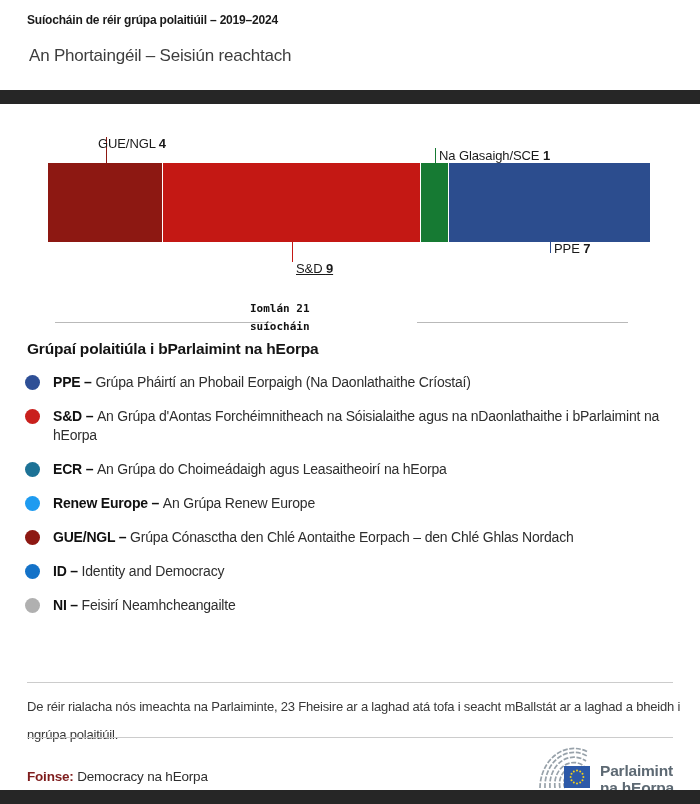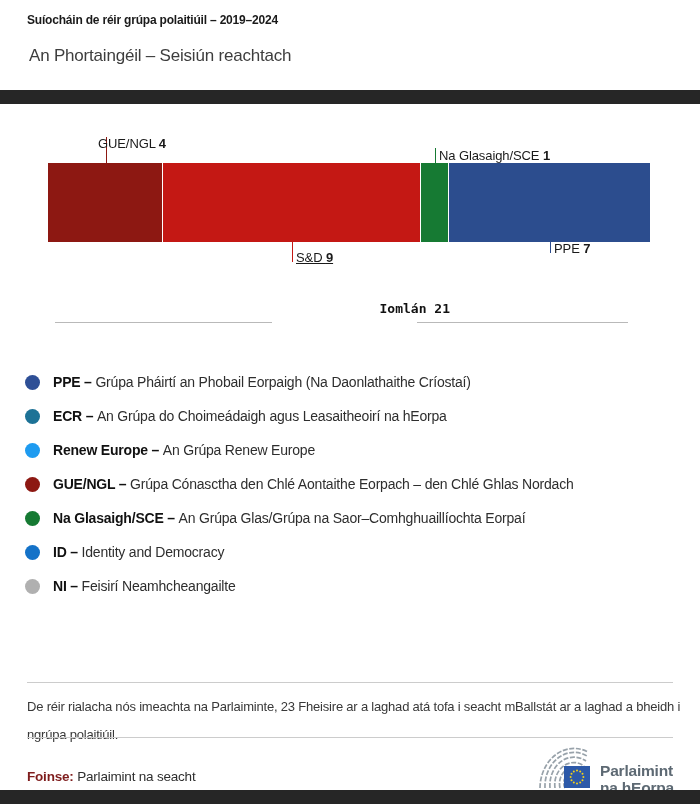--- a/index.html
+++ b/index.html
@@ -19,30 +19,30 @@
   .seg.last{border-right:none;}
   .tick{position:absolute;width:1px;}
   .tick.top-far{top:137px;height:26px;}
   .tick.top-near{top:148px;height:15px;}
   .tick.bottom-near{top:242px;height:11px;}
   .tick.bottom-far{top:242px;height:20px;}
   .bar-label{position:absolute;font-size:13px;white-space:nowrap;color:#1a1a1a;letter-spacing:-0.1px;}
   .bar-label.top-far{top:136px;}
   .bar-label.top-near{top:148px;}
   .bar-label.bottom-near{top:241px;}
-  .bar-label.bottom-far{top:250px;text-decoration:underline;}
+  .bar-label.bottom-far{top:261px;text-decoration:underline;}
   .bar-label b{font-weight:bold;}
 
   
   .total-wrap{position:absolute;left:0;top:300px;width:700px;height:40px;}
   .tline{position:absolute;height:1px;background:#b9b9b9;top:22px;}
   .tline.left{left:55px;width:217px;}
   .tline.right{left:417px;width:211px;}
-  .ttext{position:absolute;left:250px;top:0;width:200px;text-align:right;
-         font-family:"DejaVu Sans Mono",monospace;font-weight:bold;font-size:13px;
+  .ttext{position:absolute;left:250px;top:0;width:200px;text-align:left;
+         font-family:"DejaVu Sans Mono",monospace;font-weight:bold;font-size:11px;
          line-height:17.5px;color:#111;}
 
   .legend-heading{position:absolute;left:27px;top:340px;font-size:15.5px;font-weight:bold;
          letter-spacing:-0.2px;color:#141414;}
   .legend{position:absolute;left:25px;top:373px;width:655px;}
   .lrow{display:flex;align-items:flex-start;margin-bottom:15px;}
   .ldot{width:15px;height:15px;border-radius:50%;flex:none;margin-top:2px;margin-right:13px;}
   .ltext{font-size:14px;line-height:19px;width:618px;color:#2e2e2e;letter-spacing:-0.2px;}
   .ltext b{color:#111;}
 
@@ -80,63 +80,65 @@
       <div class="bar-label top-near" style="left: 439px;"><span>Na Glasaigh/SCE </span><b>1</b></div>
       <div class="seg last" style="left: 449px; width: 201px; background: rgb(44, 77, 142);"></div>
       <div class="tick bottom-near" style="left: 550px; background: rgb(44, 77, 142);"></div>
       <div class="bar-label bottom-near" style="left: 554px;"><span>PPE </span><b>7</b></div>
     </div>
 
   <div class="total-wrap">
     <div class="tline left"></div>
     <div class="ttext">
       <div>Iomlán 21</div>
+      <div>suíocháin</div>
     </div>
     <div class="tline right"></div>
   </div>
 
+  <div class="legend-heading">Grúpaí polaitiúla i bParlaimint na hEorpa</div>
 
   <div class="legend">
       <div class="lrow">
         <span class="ldot" style="background: rgb(46, 79, 150);"></span>
         <div class="ltext"><b>PPE – </b><span>Grúpa Pháirtí an Phobail Eorpaigh (Na Daonlathaithe Críostaí)</span></div>
+      </div>
+      <div class="lrow">
+        <span class="ldot" style="background: rgb(201, 32, 29);"></span>
+        <div class="ltext"><b>S&amp;D – </b><span>An Grúpa d'Aontas Forchéimnitheach na Sóisialaithe agus na nDaonlathaithe i bParlaimint na hEorpa</span></div>
       </div>
       <div class="lrow">
         <span class="ldot" style="background: rgb(29, 114, 150);"></span>
         <div class="ltext"><b>ECR – </b><span>An Grúpa do Choimeádaigh agus Leasaitheoirí na hEorpa</span></div>
       </div>
       <div class="lrow">
         <span class="ldot" style="background: rgb(30, 155, 240);"></span>
         <div class="ltext"><b>Renew Europe – </b><span>An Grúpa Renew Europe</span></div>
       </div>
       <div class="lrow">
         <span class="ldot" style="background: rgb(141, 24, 18);"></span>
         <div class="ltext"><b>GUE/NGL – </b><span>Grúpa Cónasctha den Chlé Aontaithe Eorpach – den Chlé Ghlas Nordach</span></div>
-      </div>
-      <div class="lrow">
-        <span class="ldot" style="background: rgb(22, 122, 51);"></span>
-        <div class="ltext"><b>Na Glasaigh/SCE – </b><span>An Grúpa Glas/Grúpa na Saor–Comhghuaillíochta Eorpaí</span></div>
       </div>
       <div class="lrow">
         <span class="ldot" style="background: rgb(20, 114, 200);"></span>
         <div class="ltext"><b>ID – </b><span>Identity and Democracy</span></div>
       </div>
       <div class="lrow">
         <span class="ldot" style="background: rgb(176, 176, 176);"></span>
         <div class="ltext"><b>NI – </b><span>Feisirí Neamhcheangailte</span></div>
       </div>
     </div>
 
   <div class="divider one"></div>
   <div class="footnote">De réir rialacha nós imeachta na Parlaiminte, 23 Fheisire ar a laghad atá tofa i seacht mBallstát ar a laghad a bheidh i ngrúpa polaitiúil.</div>
   <div class="divider two"></div>
 
   <div class="source">
     <b>Foinse:</b>
-    <span>Parlaimint na seacht</span>
+    <span>Democracy na hEorpa</span>
   </div>
 
   <div class="logo">
     <span>
       <svg width="64" height="50" viewBox="0 0 64 50">
         <g fill="none" stroke="#98a2aa" stroke-width="1.7" stroke-dasharray="5 1.6">
           <path d="M10 46 A34 40 0 0 1 58 10"></path>
           <path d="M15 46 A29 34 0 0 1 57 14"></path>
           <path d="M20 46 A24 28 0 0 1 56 19"></path>
           <path d="M25 46 A19 22 0 0 1 54 24"></path>

